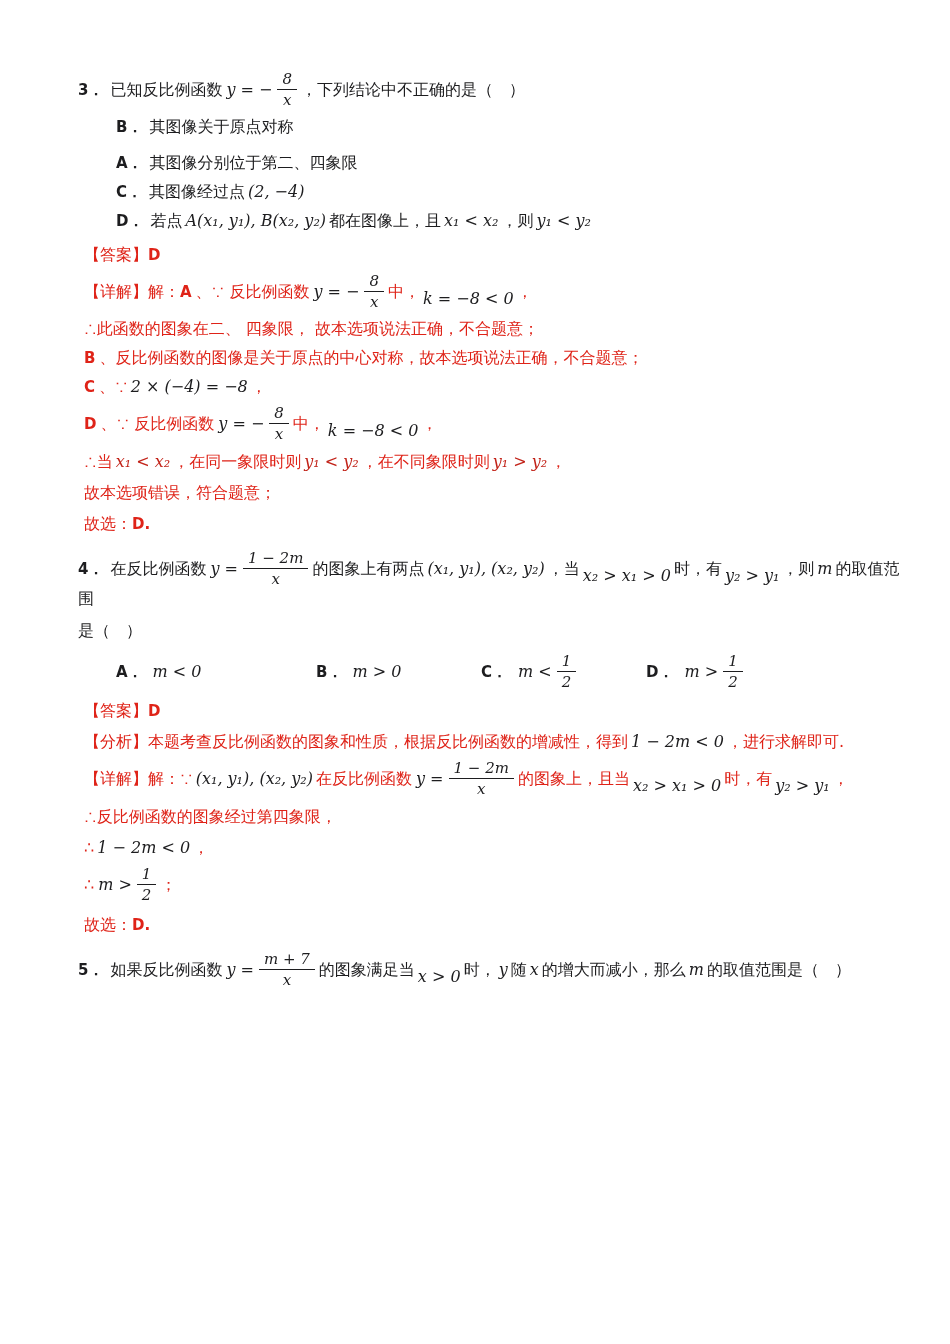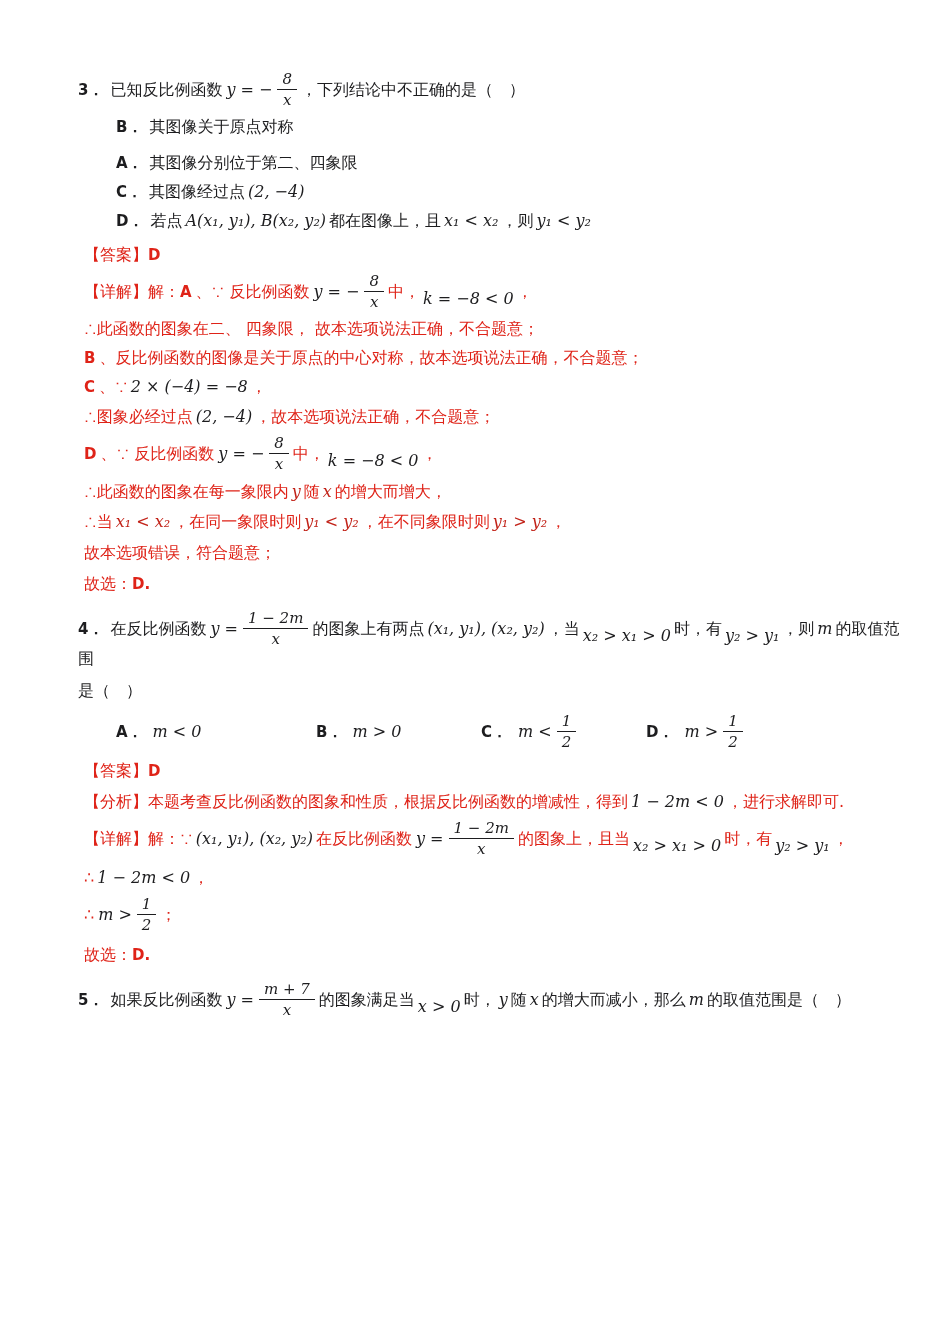--- a/index.html
+++ b/index.html
@@ -99,29 +99,27 @@
       <div class="line ans red" data-name="question-3-detail-1"><span class="t" data-name="text-run">【详解】解：</span><span class="lbl" data-name="label-run">A</span><span class="t" data-name="text-run">、∵ 反比例函数</span><span class="m fracwrap" data-name="math-fraction">
           <span class="frac-pre" data-name="math-fraction-pre">y = −</span>
           <span class="frac" data-name="math-fraction-stack">
             <span class="num" data-name="fraction-numerator">8</span>
             <span class="den" data-name="fraction-denominator">x</span>
           </span>
         </span><span class="t" data-name="text-run">中，</span><span class="m low" data-name="math-run">k = −8 &lt; 0</span><span class="t" data-name="text-run">，</span></div>
       <div class="line ans red" data-name="question-3-detail-2"><span class="t" data-name="text-run">∴此函数的图象在二、 四象限， 故本选项说法正确，不合题意；</span></div>
       <div class="line ans red" data-name="question-3-detail-3"><span class="lbl" data-name="label-run">B</span><span class="t" data-name="text-run">、反比例函数的图像是关于原点的中心对称，故本选项说法正确，不合题意；</span></div>
       <div class="line ans red" data-name="question-3-detail-4"><span class="lbl" data-name="label-run">C</span><span class="t" data-name="text-run">、∵</span><span class="m" data-name="math-run">2 × (−4) = −8</span><span class="t" data-name="text-run">，</span></div>
-      <div class="line ans red" data-name="question-3-detail-5"><span class="t" data-name="text-run">∴图象必经过点</span><span class="m" data-name="math-run">(2, −4)</span><span class="t" data-name="text-run">，故本选项说法正确，不合题意；</span></div>
       <div class="line ans red" data-name="question-3-detail-6"><span class="lbl" data-name="label-run">D</span><span class="t" data-name="text-run">、∵ 反比例函数</span><span class="m fracwrap" data-name="math-fraction">
           <span class="frac-pre" data-name="math-fraction-pre">y = −</span>
           <span class="frac" data-name="math-fraction-stack">
             <span class="num" data-name="fraction-numerator">8</span>
             <span class="den" data-name="fraction-denominator">x</span>
           </span>
         </span><span class="t" data-name="text-run">中，</span><span class="m low" data-name="math-run">k = −8 &lt; 0</span><span class="t" data-name="text-run">，</span></div>
-      <div class="line ans red" data-name="question-3-detail-7"><span class="t" data-name="text-run">∴此函数的图象在每一象限内</span><span class="m red-m" data-name="math-run">y</span><span class="t" data-name="text-run">随</span><span class="m red-m" data-name="math-run">x</span><span class="t" data-name="text-run">的增大而增大，</span></div>
       <div class="line ans red" data-name="question-3-detail-8"><span class="t" data-name="text-run">∴当</span><span class="m red-m" data-name="math-run">x₁ &lt; x₂</span><span class="t" data-name="text-run">，在同一象限时则</span><span class="m red-m" data-name="math-run">y₁ &lt; y₂</span><span class="t" data-name="text-run">，在不同象限时则</span><span class="m red-m" data-name="math-run">y₁ &gt; y₂</span><span class="t" data-name="text-run">，</span></div>
       <div class="line ans red" data-name="question-3-detail-9"><span class="t" data-name="text-run">故本选项错误，符合题意；</span></div>
       <div class="line ans red" data-name="question-3-detail-10"><span class="t" data-name="text-run">故选：</span><span class="lbl" data-name="label-run">D.</span></div>
       <div class="line stem black" data-name="question-4-stem"><span class="lbl" data-name="label-run">4．</span><span class="t" data-name="text-run">在反比例函数</span><span class="m fracwrap" data-name="math-fraction">
           <span class="frac-pre" data-name="math-fraction-pre">y =</span>
           <span class="frac" data-name="math-fraction-stack">
             <span class="num" data-name="fraction-numerator">1 − 2m</span>
             <span class="den" data-name="fraction-denominator">x</span>
           </span>
         </span><span class="t" data-name="text-run">的图象上有两点</span><span class="m" data-name="math-run">(x₁, y₁), (x₂, y₂)</span><span class="t" data-name="text-run">，当</span><span class="m low" data-name="math-run">x₂ &gt; x₁ &gt; 0</span><span class="t" data-name="text-run">时，有</span><span class="m low" data-name="math-run">y₂ &gt; y₁</span><span class="t" data-name="text-run">，则</span><span class="m" data-name="math-run">m</span><span class="t" data-name="text-run">的取值范围</span></div>
@@ -158,20 +156,21 @@
       </div>
       <div class="line ans red" data-name="question-4-answer"><span class="t" data-name="text-run">【答案】</span><span class="lbl" data-name="label-run">D</span></div>
       <div class="line ans red" data-name="question-4-analysis"><span class="t" data-name="text-run">【分析】本题考查反比例函数的图象和性质，根据反比例函数的增减性，得到</span><span class="m" data-name="math-run">1 − 2m &lt; 0</span><span class="t" data-name="text-run">，进行求解即可.</span></div>
       <div class="line ans red" data-name="question-4-detail-1"><span class="t" data-name="text-run">【详解】解：∵</span><span class="m" data-name="math-run">(x₁, y₁), (x₂, y₂)</span><span class="t" data-name="text-run">在反比例函数</span><span class="m fracwrap" data-name="math-fraction">
           <span class="frac-pre" data-name="math-fraction-pre">y =</span>
           <span class="frac" data-name="math-fraction-stack">
             <span class="num" data-name="fraction-numerator">1 − 2m</span>
             <span class="den" data-name="fraction-denominator">x</span>
           </span>
         </span><span class="t" data-name="text-run">的图象上，且当</span><span class="m low" data-name="math-run">x₂ &gt; x₁ &gt; 0</span><span class="t" data-name="text-run">时，有</span><span class="m low" data-name="math-run">y₂ &gt; y₁</span><span class="t" data-name="text-run">，</span></div>
+      <div class="line ans red" data-name="question-4-detail-2"><span class="t" data-name="text-run">∴反比例函数的图象经过第四象限，</span></div>
       <div class="line ans red" data-name="question-4-detail-3"><span class="t" data-name="text-run">∴</span><span class="m" data-name="math-run">1 − 2m &lt; 0</span><span class="t" data-name="text-run">，</span></div>
       <div class="line ans red" data-name="question-4-detail-4"><span class="t" data-name="text-run">∴</span><span class="m fracwrap" data-name="math-fraction">
           <span class="frac-pre" data-name="math-fraction-pre">m &gt;</span>
           <span class="frac" data-name="math-fraction-stack">
             <span class="num" data-name="fraction-numerator">1</span>
             <span class="den" data-name="fraction-denominator">2</span>
           </span>
         </span><span class="t" data-name="text-run">；</span></div>
       <div class="line ans red" data-name="question-4-detail-5"><span class="t" data-name="text-run">故选：</span><span class="lbl" data-name="label-run">D.</span></div>
       <div class="line stem black" data-name="question-5-stem"><span class="lbl" data-name="label-run">5．</span><span class="t" data-name="text-run">如果反比例函数</span><span class="m fracwrap" data-name="math-fraction">

